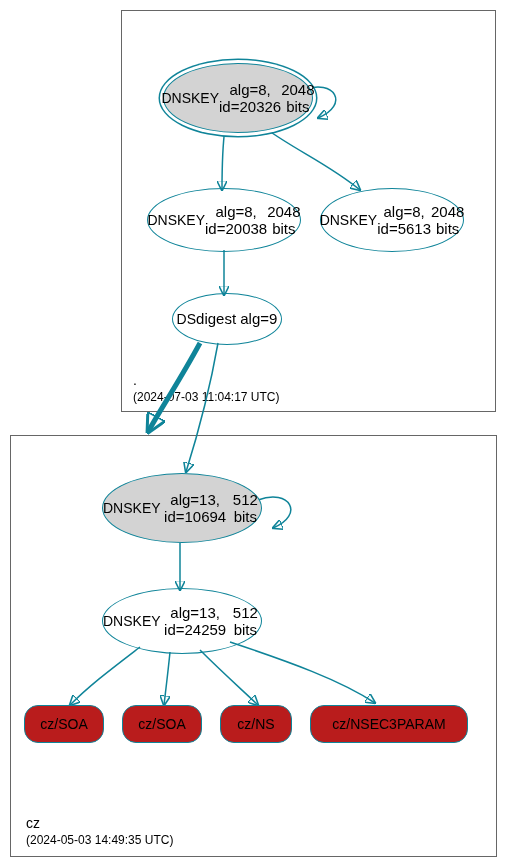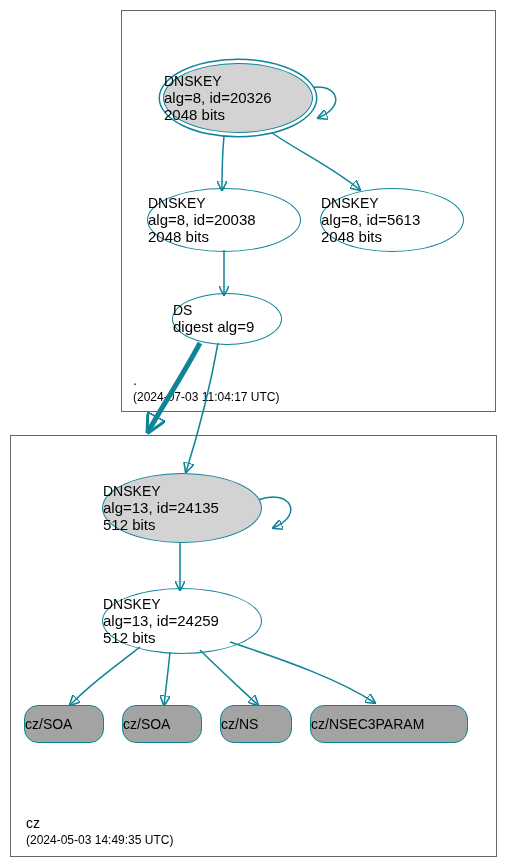--- a/index.html
+++ b/index.html
@@ -1,25 +1,25 @@
 <!DOCTYPE html>
 <html><head>
 <meta charset="utf-8">
 <style>
 html,body{margin:0;padding:0;width:505px;height:865px;font-family:'Helvetica Neue',Arial,sans-serif;background:#fff}
 .zone-box{position:absolute;border:1px solid #666;background:#fff}
 .zone-label{position:absolute;left:12px;font-size:14px;color:#000}
 .zone-ts{position:absolute;left:12px;font-size:12px;color:#000}
-.node{position:absolute;display:flex;flex-direction:column;align-items:flex-start;justify-content:center;text-align:center;line-height:1.15}
+.node{position:absolute;display:flex;align-items:center;justify-content:center;text-align:center;line-height:1.15}
 .node .title{font-size:14px}
 .node .sub{font-size:15px}
 .ellipse{border:1.5px solid #0f8499;border-radius:50%}
 .ellipse.double{box-shadow:0 0 0 3px #fff,0 0 0 4.5px #0f8499}
 .ellipse.filled{background:#d3d3d3}
-.rrect{border:1.5px solid #0f8499;border-radius:14px;background:#a3a3a3}
+.rrect{border:1.5px solid #0f8499;border-radius:14px;background:#b91c1c}
 svg.edges{position:absolute;top:0;left:0;width:505px;height:865px;pointer-events:none}
 svg.edges path,svg.edges line{stroke:#0f8499;stroke-width:1.5;fill:none}
 svg.edges .fat{stroke-width:5}
 </style>
 </head>
 <body>
 
 <div class="zone-box" style="left:121px;top:10px;width:373px;height:400px"></div>
 <div class="zone-label" style="top:372px;left:133px">.</div>
 <div class="zone-ts" style="top:390px;left:133px">(2024-07-03 11:04:17 UTC)</div>
@@ -78,21 +78,21 @@
   <span class="sub">2048 bits</span>
 </div>
 
 <div class="node ellipse" style="left:172px;top:293px;width:108px;height:50px">
   <span class="title">DS</span>
   <span class="sub">digest alg=9</span>
 </div>
 
 <div class="node ellipse filled" style="left:102px;top:473px;width:158px;height:68px">
   <span class="title">DNSKEY</span>
-  <span class="sub">alg=13, id=24135</span>
+  <span class="sub">alg=13, id=10694</span>
   <span class="sub">512 bits</span>
 </div>
 
 <div class="node ellipse" style="left:102px;top:588px;width:158px;height:64px">
   <span class="title">DNSKEY</span>
   <span class="sub">alg=13, id=24259</span>
   <span class="sub">512 bits</span>
 </div>
 
 <div class="node rrect" style="left:24px;top:705px;width:78px;height:36px">

